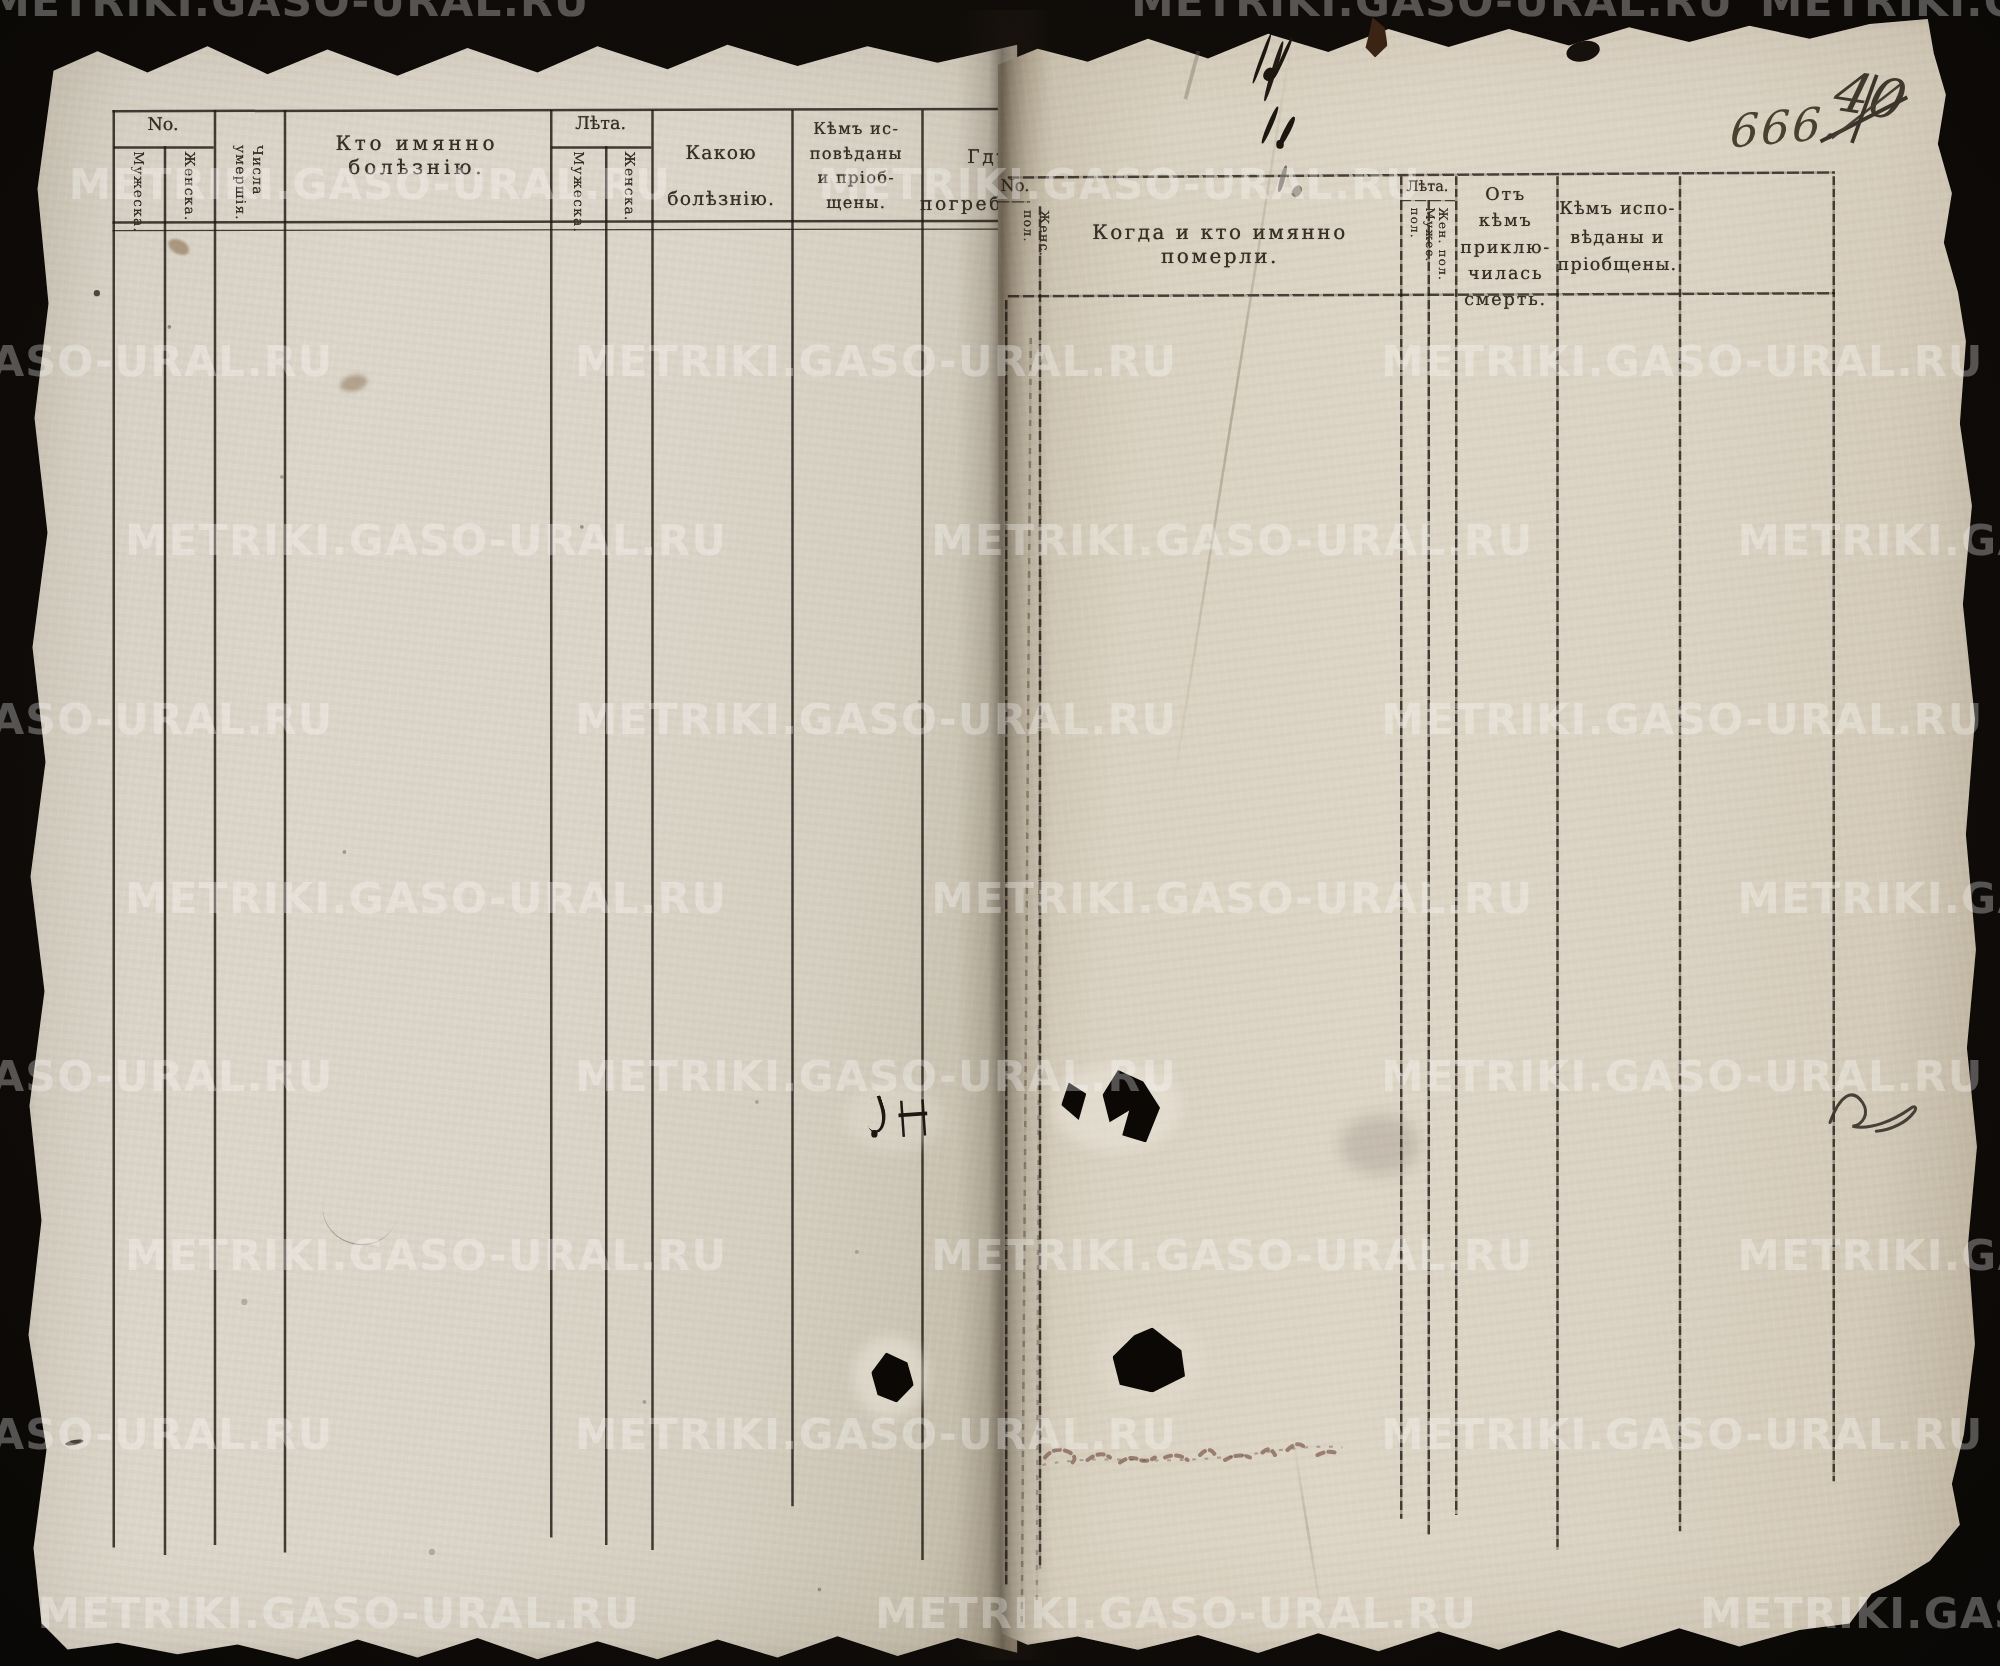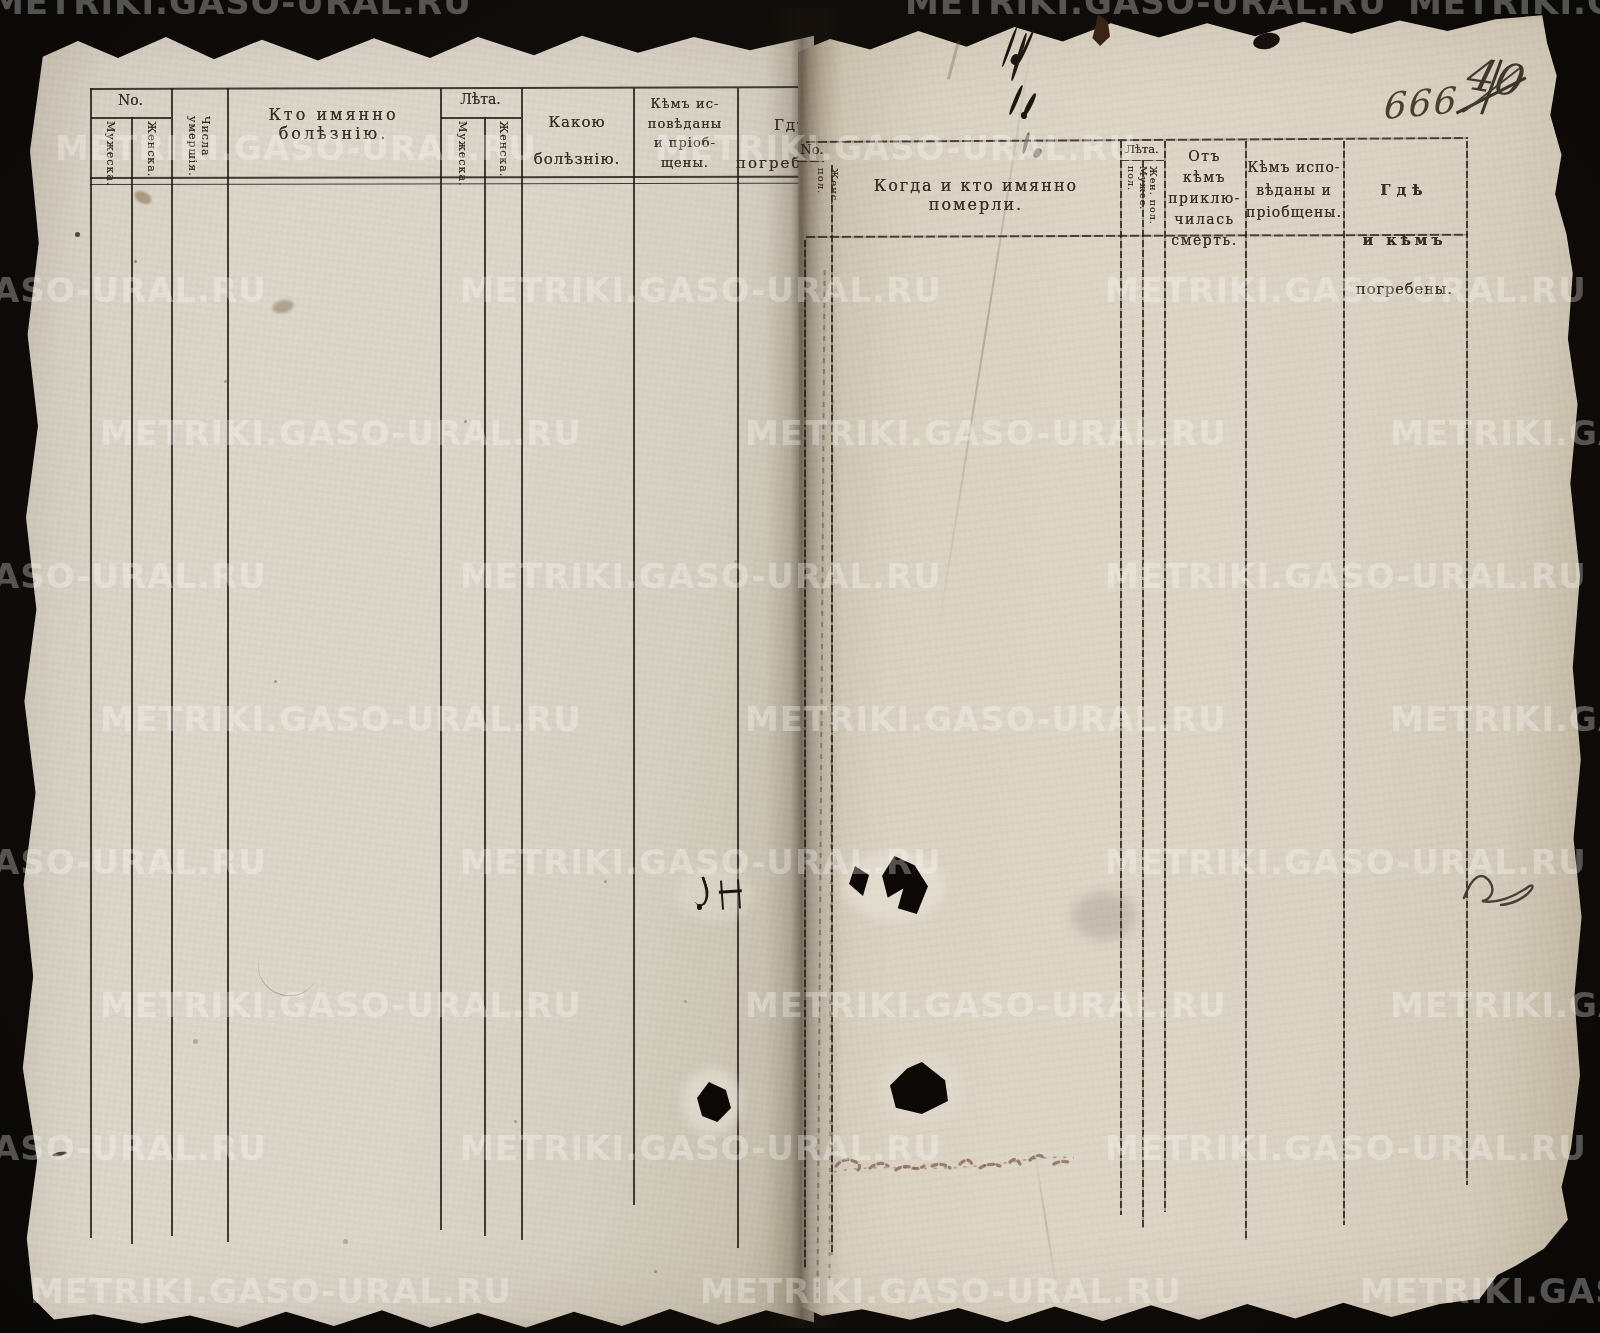--- a/index.html
+++ b/index.html
@@ -116,25 +116,20 @@
     <div class="htext" style="left:1118px;top:142px;width:48px;font-size:11.5px;">Лѣта.</div>
     <div class="vtext" style="left:1125px;top:166px;height:64px;font-size:9.5px;line-height:12px;">Мужес. пол.</div>
     <div class="vtext" style="left:1147px;top:166px;height:64px;font-size:9.5px;line-height:12px;">Жен. пол.</div>
     <div class="htext" style="left:1164px;top:146px;width:81px;font-size:14px;line-height:21px;letter-spacing:1.5px;">Отъ кѣмъ
 приклю-
 чилась
 смерть.</div>
     <div class="htext" style="left:1245px;top:156px;width:98px;font-size:14px;line-height:22.5px;letter-spacing:1px;">Кѣмъ испо-
 вѣданы и
 пріобщены.</div>
-    <div class="htext" style="left:1343px;top:152px;width:123px;font-size:14.5px;line-height:25px;">
-      <span style="display:block;font-weight:bold;letter-spacing:6px;">Гдѣ</span>
-      <span style="display:block;font-weight:bold;letter-spacing:4px;">и кѣмъ</span>
-      <span style="display:block;letter-spacing:1px;">погребены.</span>
-    </div>
   </div>
 
   <div class="fold"></div>
   <div style="position:absolute;left:820px;top:270px;width:2px;height:1030px;transform:rotate(.4deg);background:repeating-linear-gradient(to bottom, rgba(40,30,20,.38) 0 5px, rgba(40,30,20,.08) 5px 11px);"></div>
   <div style="position:absolute;left:830px;top:400px;width:1.5px;height:880px;transform:rotate(.2deg);background:repeating-linear-gradient(to bottom, rgba(40,30,20,.3) 0 4px, rgba(40,30,20,.05) 4px 12px);"></div>
 
   <div class="layer">
 
     <div class="ink" style="left:1008px;top:26px;width:3px;height:42px;transform:rotate(20deg);"></div>
     <div class="ink" style="left:1017px;top:32px;width:4px;height:50px;transform:rotate(17deg);background:#221b13;"></div>

